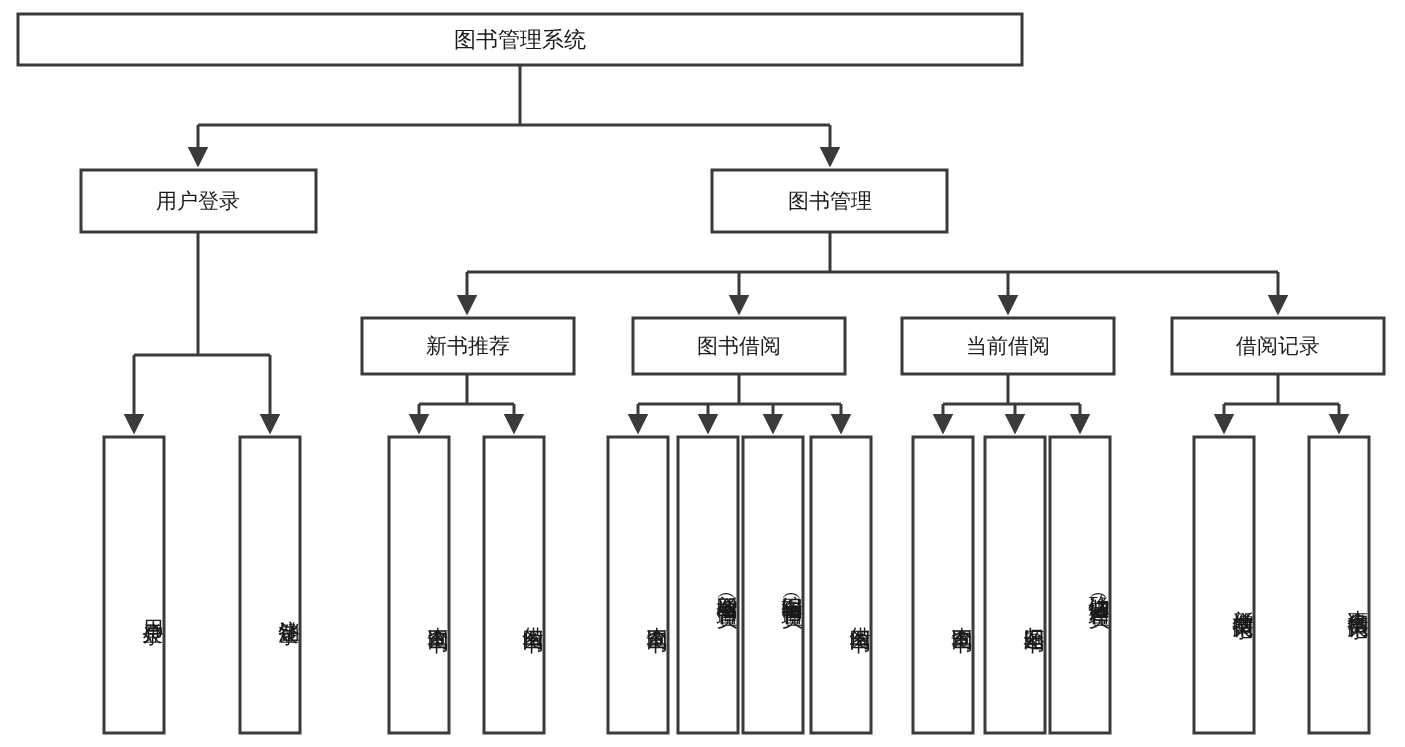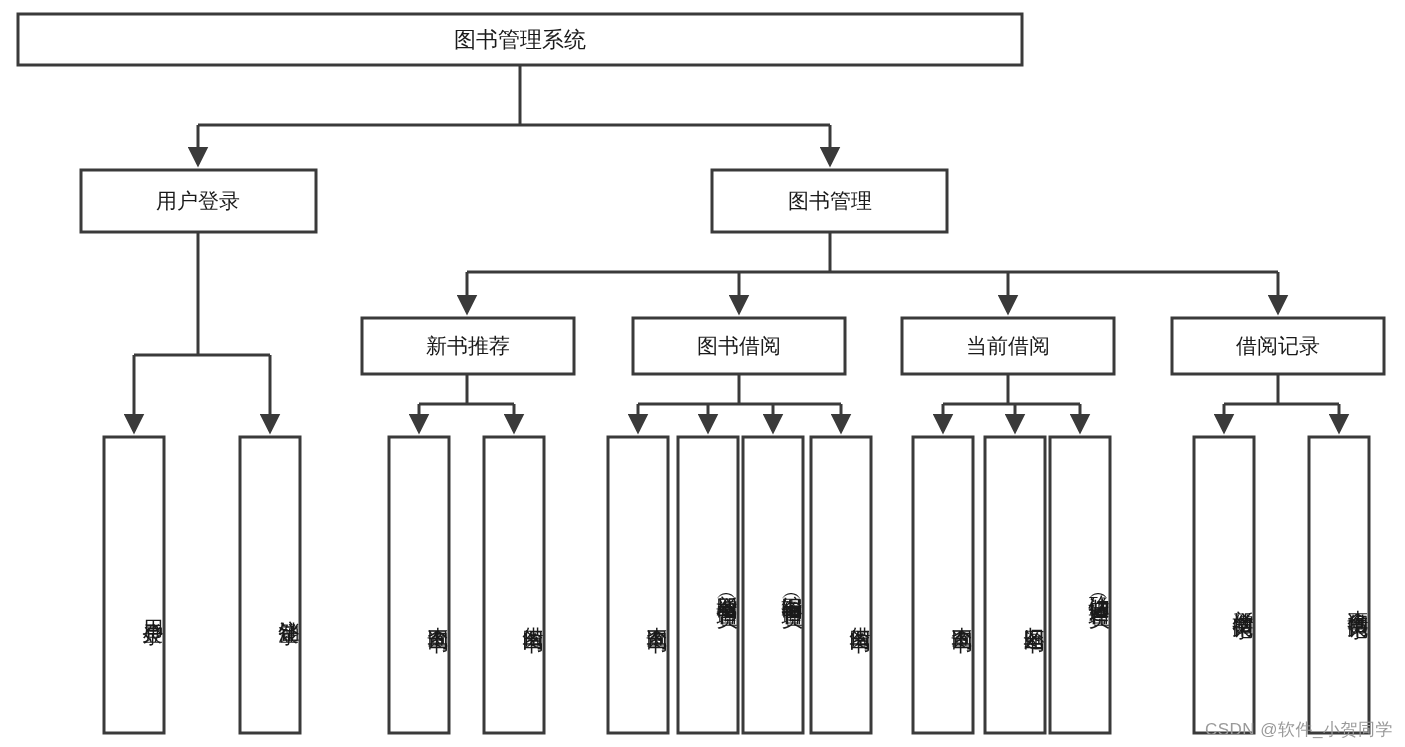--- a/index.html
+++ b/index.html
@@ -216,15 +216,14 @@
   <div class="vlabel" style="left:743px; top:441px; width:60px; height:292px;">编辑图书（管理员）</div>
   <div class="vlabel" style="left:811px; top:494px; width:60px; height:240px;">借阅图书</div>
 
   <div class="vlabel" style="left:913px; top:494px; width:60px; height:240px;">查询图书</div>
   <div class="vlabel" style="left:985px; top:494px; width:60px; height:240px;">归还图书</div>
   <div class="vlabel" style="left:1050px; top:441px; width:60px; height:292px;">确认归还（管理员）</div>
 
   <div class="vlabel" style="left:1194px; top:466px; width:60px; height:266px;">新增借阅记录</div>
   <div class="vlabel" style="left:1309px; top:466px; width:60px; height:266px;">查询借阅记录</div>
 
-  <div id="watermark">CSDN @软件_小贺同学</div>
 
 </div>
 
 </body></html>

